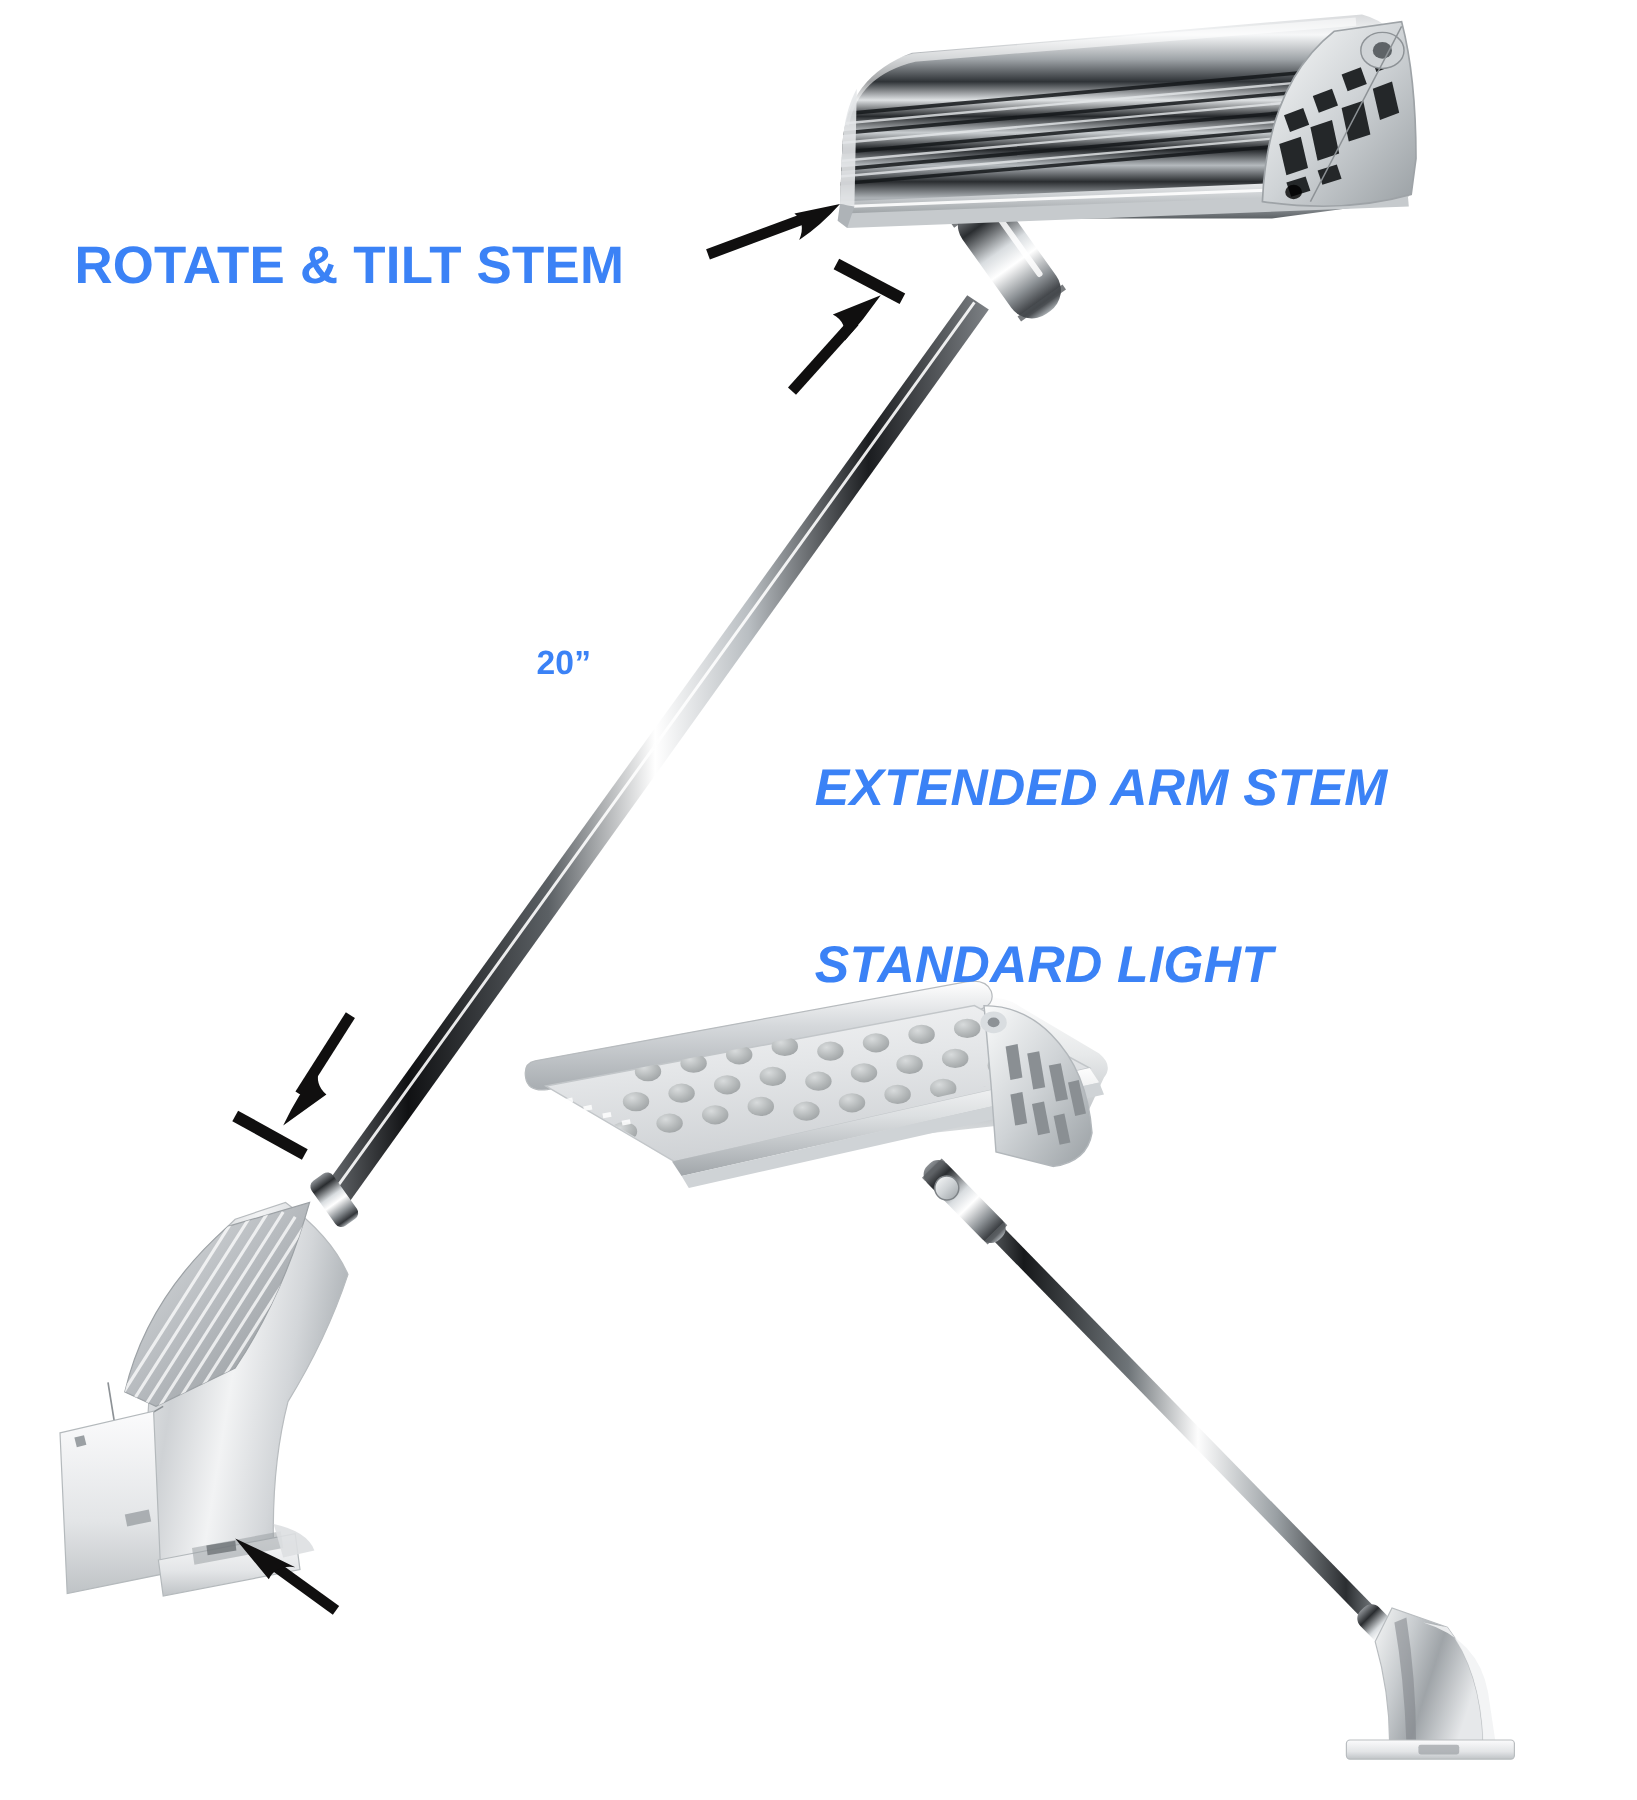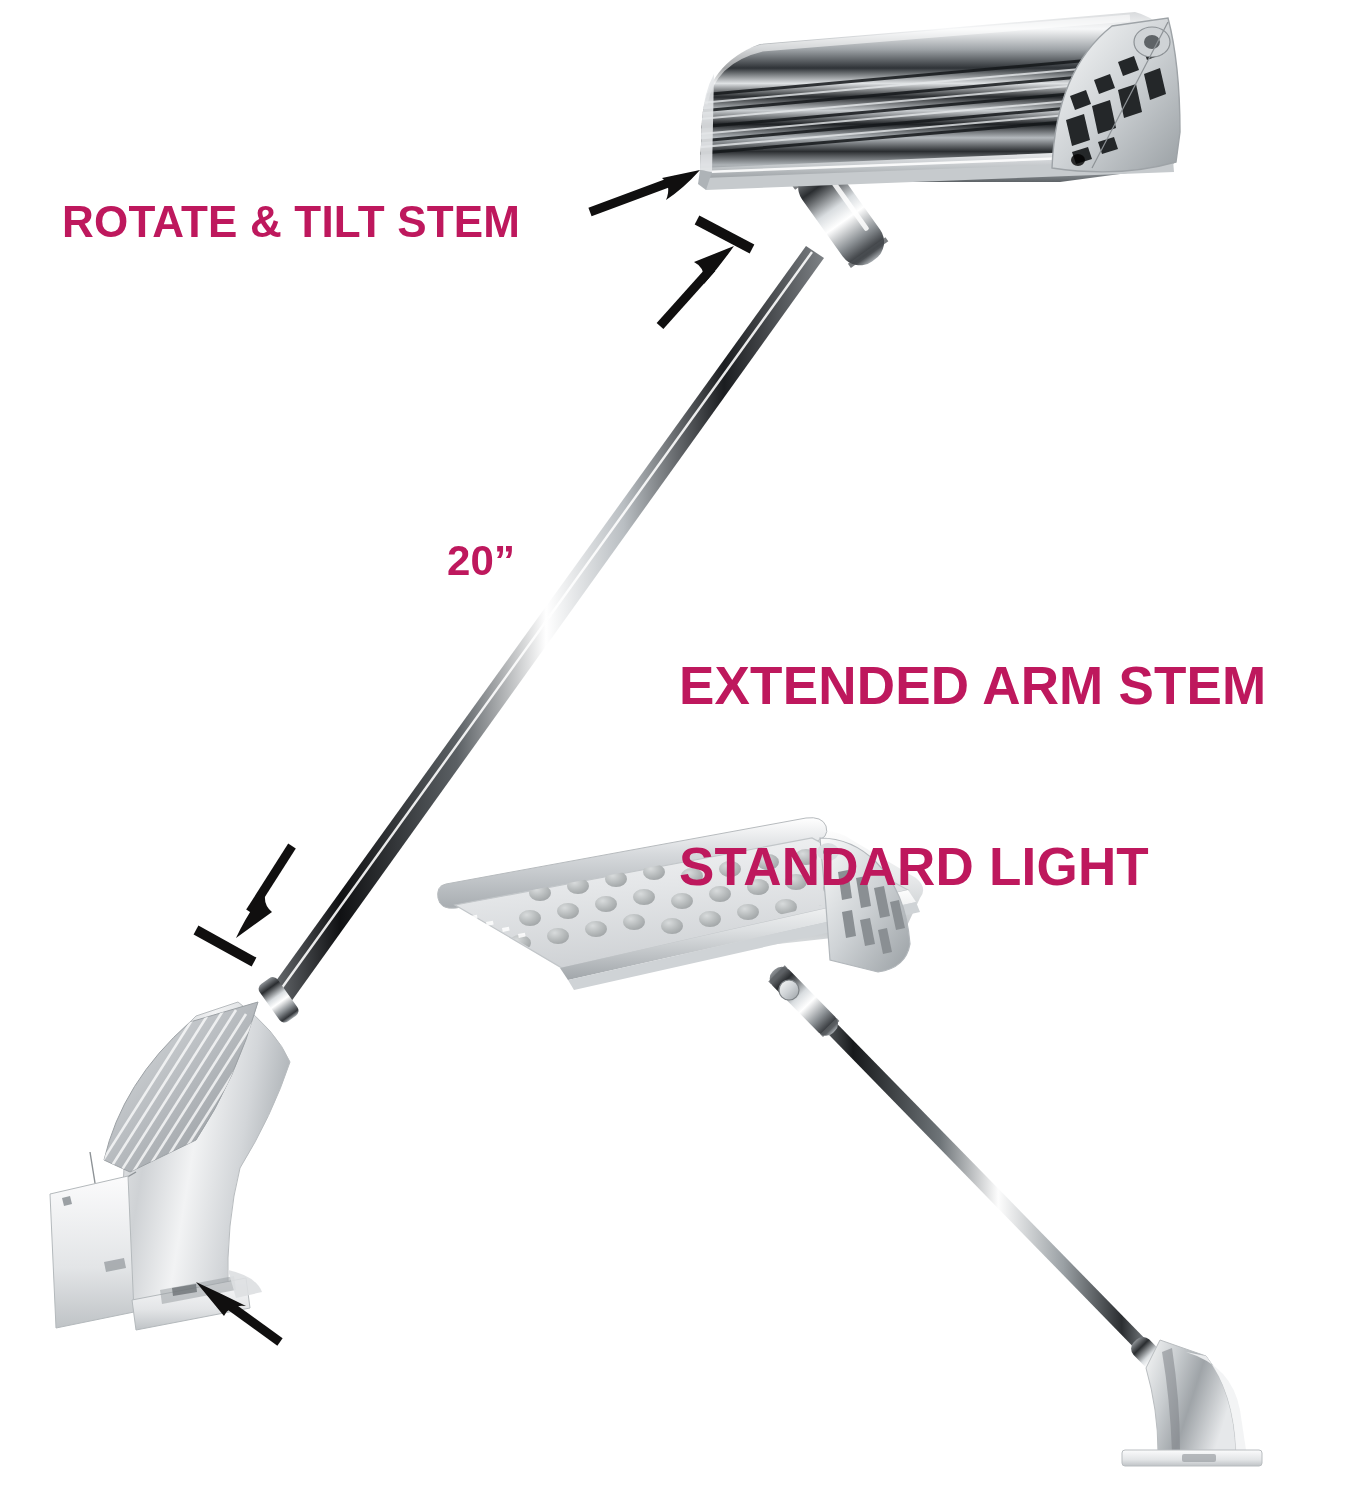--- a/index.html
+++ b/index.html
@@ -5,27 +5,27 @@
 <style>
   html,body{margin:0;padding:0;background:#ffffff;}
   body{
     width:1364px;height:1500px;position:relative;overflow:hidden;
     font-family:"Liberation Sans","DejaVu Sans",sans-serif;
     background:#ffffff;
   }
   #stage{position:absolute;inset:0;width:1364px;height:1500px;}
   #art{position:absolute;left:0;top:0;width:1364px;height:1500px;}
   .anno{
-    position:absolute;color:#be185d;font-weight:bold;
+    position:absolute;color:#3b82f6;font-weight:bold;
     letter-spacing:.2px;white-space:pre;line-height:1.14;
     font-family:"Liberation Sans","DejaVu Sans",sans-serif;
   }
   #lbl-rotate{left:62px;top:197px;font-size:44px;}
-  #lbl-measure{left:447px;top:537px;font-size:42px;}
-  #lbl-extended{left:679px;top:535px;font-size:53px;}
+  #lbl-measure{left:447px;top:537px;font-size:28px;}
+  #lbl-extended{left:679px;top:535px;font-size:43px;font-style:italic;}
   #lbl-extended div{margin:0;padding:0;}
   #lbl-metalbase{left:281px;top:1352px;font-size:44px;}
 </style>
 </head>
 <body>
 
 <div id="stage">
 
   <svg id="art" viewBox="0 0 1364 1500" xmlns="http://www.w3.org/2000/svg">
     <defs>

